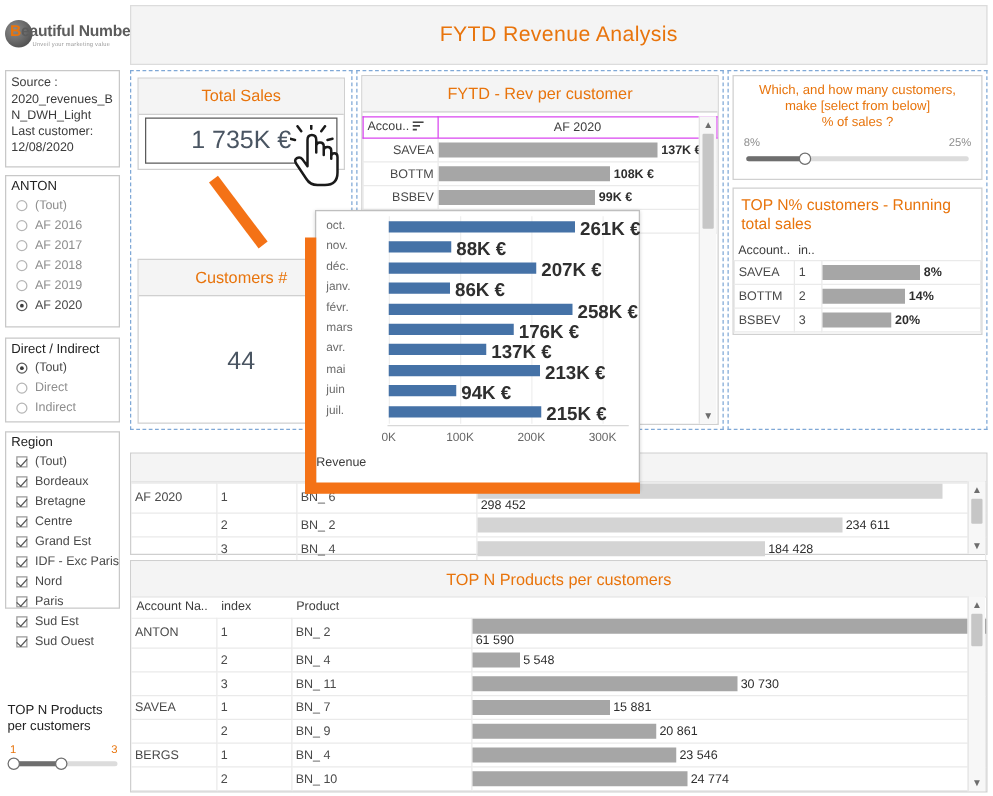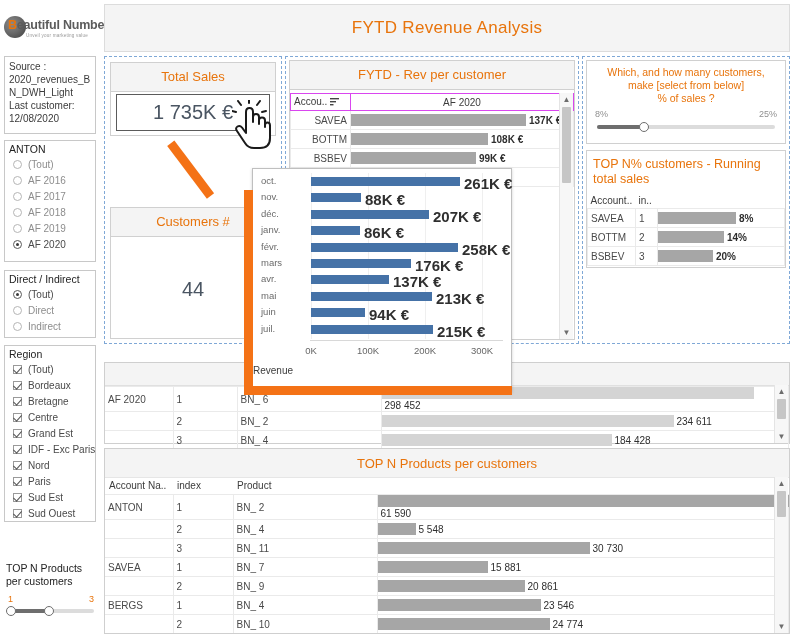--- a/index.html
+++ b/index.html
@@ -36,21 +36,21 @@
   .radio.on:after{content:"";position:absolute;left:2px;top:2px;width:3px;height:3px;border-radius:50%;background:#3a3a3a;}
   .chk{width:9px;height:9px;border:1px solid #9a9a9a;background:#fff;box-sizing:border-box;margin-right:6px;
     flex:0 0 auto;position:relative;}
   .chk.on:after{content:"";position:absolute;left:1px;top:-1px;width:4px;height:7px;
     border:solid #555;border-width:0 1.4px 1.4px 0;transform:rotate(42deg);}
   .opt-label{font-size:10px;color:#4a4a4a;white-space:nowrap;}
   .opt-label.dim{color:#8d8d8d;}
 
   .fytd-box{left:4px;top:140px;width:92px;height:122px;}
   .di-box{left:4px;top:270px;width:92px;height:68px;}
-  .region-box{left:4px;top:345px;width:92px;height:177px;}
+  .region-box{left:4px;top:345px;width:92px;height:142px;}
 
   .slider-wrap{position:absolute;left:6px;top:562px;width:90px;}
   .slider-title{font-size:10.5px;color:#222;line-height:13px;}
   .slider-scale{display:flex;justify-content:space-between;font-size:9px;color:#e8740c;margin-top:6px;padding:0 2px;}
   .slider-track{position:relative;height:12px;margin-top:1px;}
   .track-bg{position:absolute;left:2px;right:2px;top:4px;height:4px;background:#dcdcdc;border-radius:2px;}
   .track-fill{position:absolute;left:2px;width:42px;top:4px;height:4px;background:#6e6e6e;border-radius:2px;}
   .knob{position:absolute;top:1px;width:10px;height:10px;border-radius:50%;border:1.4px solid #6e6e6e;background:#fff;box-sizing:border-box;}
 
   

